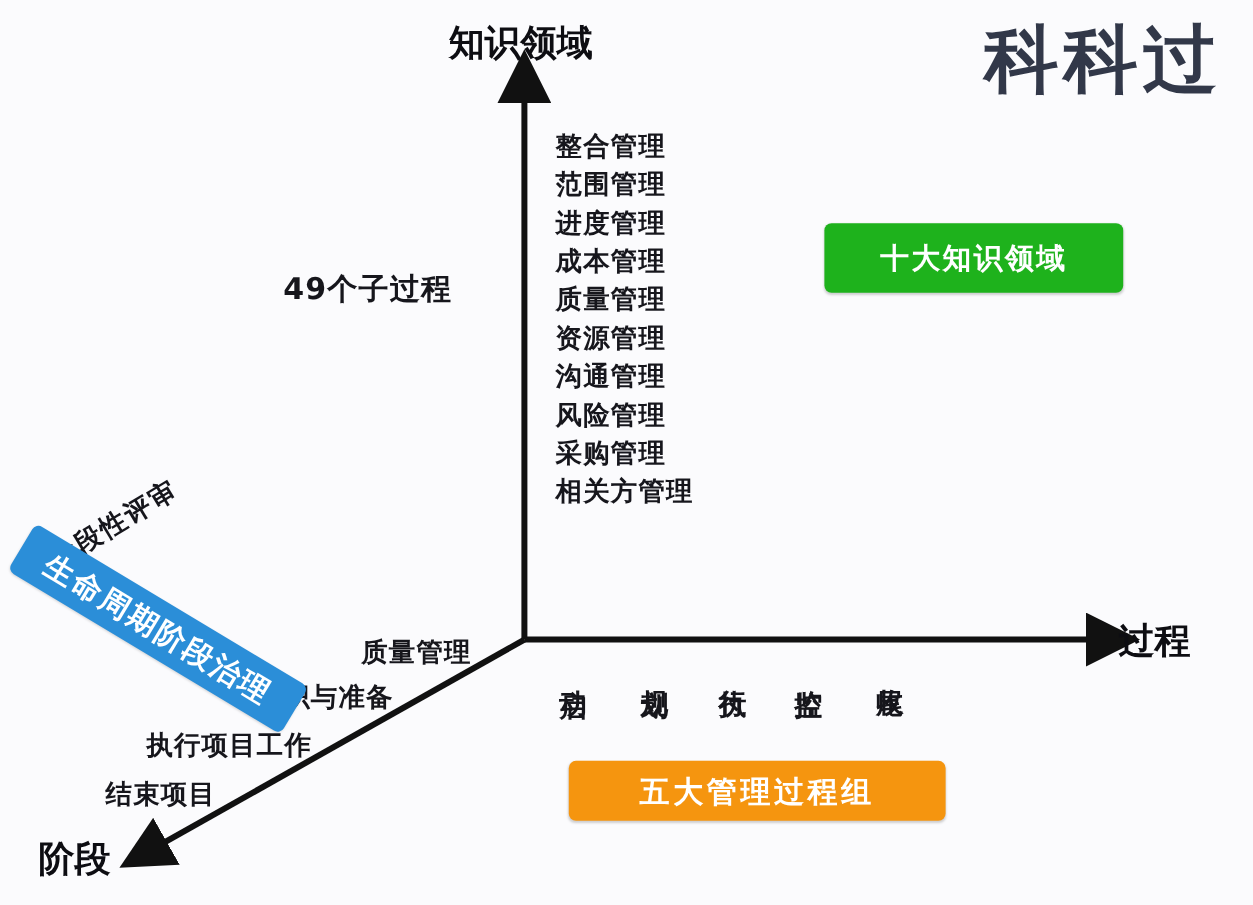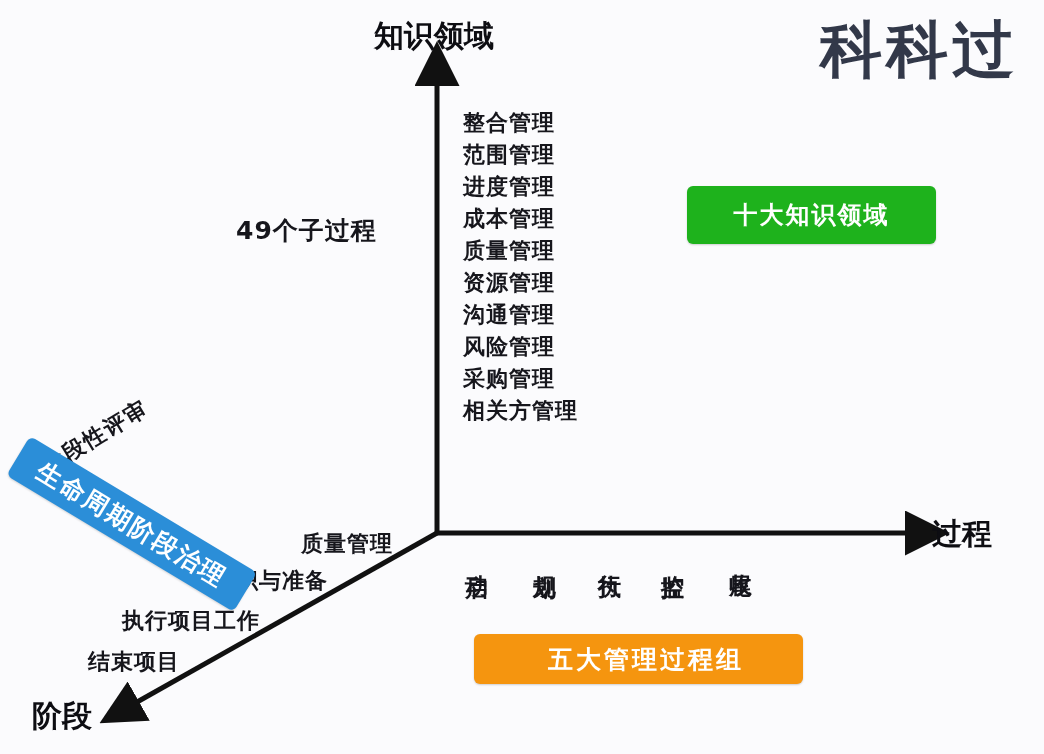--- a/index.html
+++ b/index.html
@@ -89,21 +89,21 @@
     font-size: 22px;
     font-weight: 700;
     color: #16161c;
     letter-spacing: 1px;
     white-space: nowrap;
   }
 
   
   #note-subprocess {
     left: 236px;
-    top: 214px;
+    top: 224px;
     font-size: 25px;
     font-weight: 700;
     color: #16161c;
     letter-spacing: 1px;
     white-space: nowrap;
   }
 
   
   #note-review {
     left: 36px;
@@ -140,21 +140,20 @@
   }
   #box-process {
     left: 474px;
     top: 634px;
     width: 314px;
     height: 50px;
     background: #f5950f;
     font-size: 25px;
     letter-spacing: 3px;
     box-shadow: 0 1px 2px rgba(0,0,0,.18);
-    padding-left: 15px;
   }
   #box-lifecycle {
     left: 30px;
     top: 436px;
     width: 265px;
     height: 46px;
     background: #2b8ed8;
     font-size: 25px;
     letter-spacing: 2px;
     transform: rotate(31deg);

